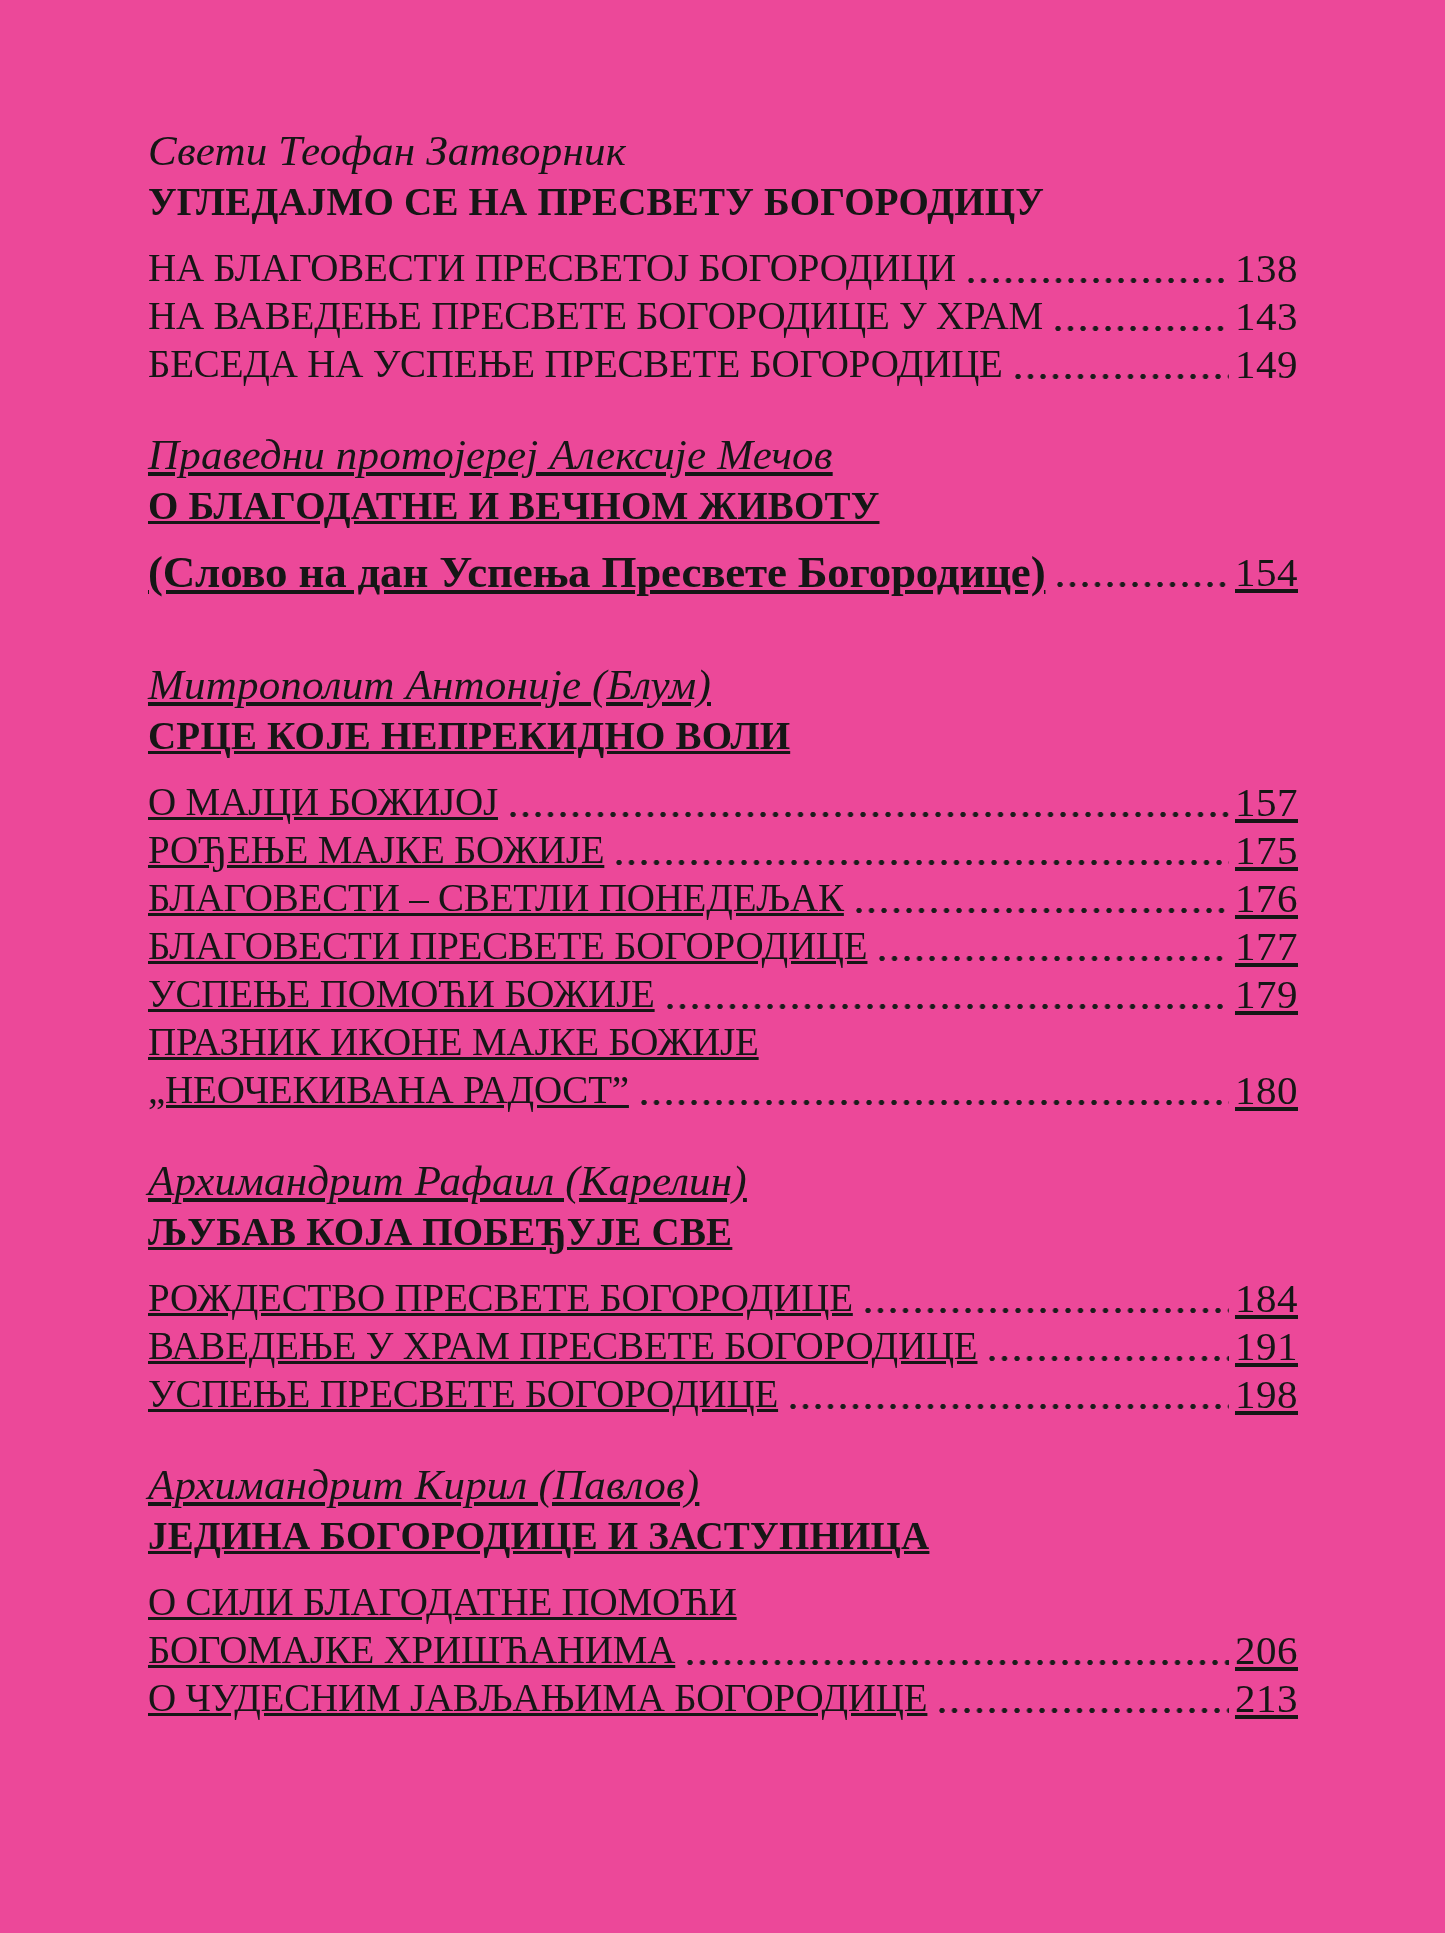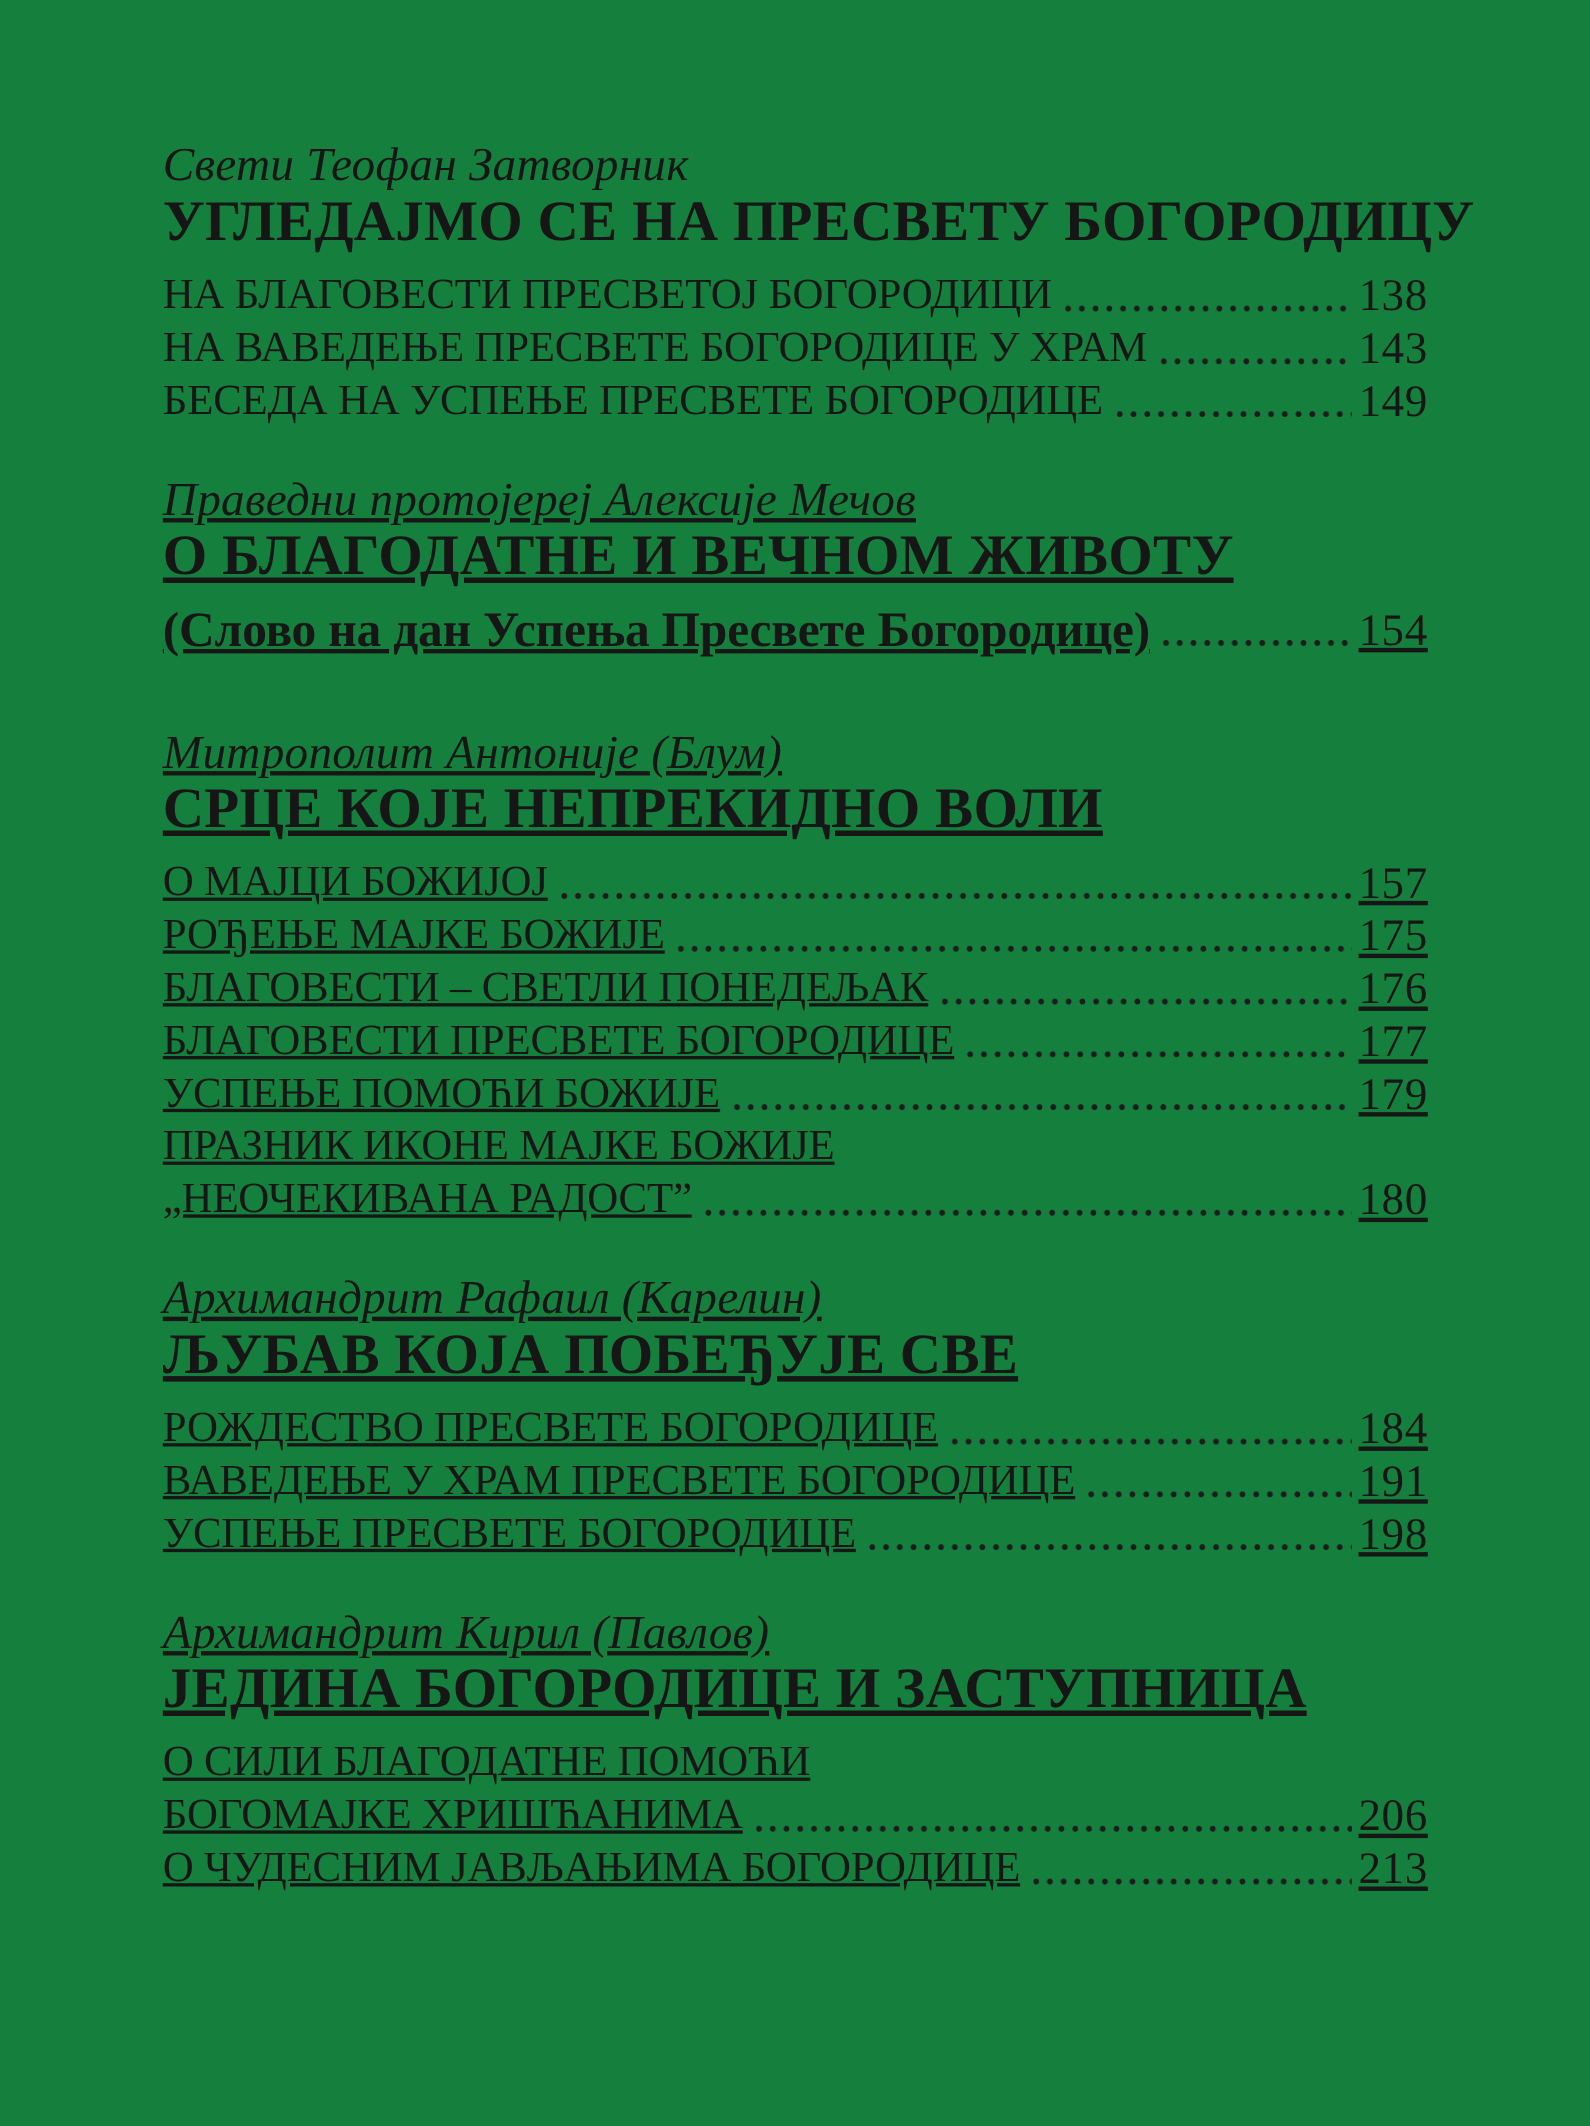--- a/index.html
+++ b/index.html
@@ -4,21 +4,21 @@
 <style>
   html, body {
     margin: 0;
     padding: 0;
     background: #ffffff;
   }
   .page {
     position: relative;
     width: 1445px;
     height: 1933px;
-    background: #15803d;
+    background: #ec4899;
     overflow: hidden;
     font-family: "Liberation Serif", "DejaVu Serif", serif;
     color: #161616;
   }
   .toc {
     position: absolute;
     left: 148px;
     right: 147px;
     top: 126px;
   }
@@ -29,21 +29,21 @@
     margin: 0;
     font-style: italic;
     font-size: 43px;
     line-height: 50px;
     white-space: nowrap;
     letter-spacing: 0.2px;
   }
   .title {
     margin: -4px 0 0 0;
     font-weight: bold;
-    font-size: 52px;
+    font-size: 39px;
     line-height: 60px;
     white-space: nowrap;
     letter-spacing: 0.2px;
   }
   .entries { margin-top: 12px; }
 
   .entry-line1, .entry-row {
     font-size: 39px;
     line-height: 48px;
     letter-spacing: -0.2px;

